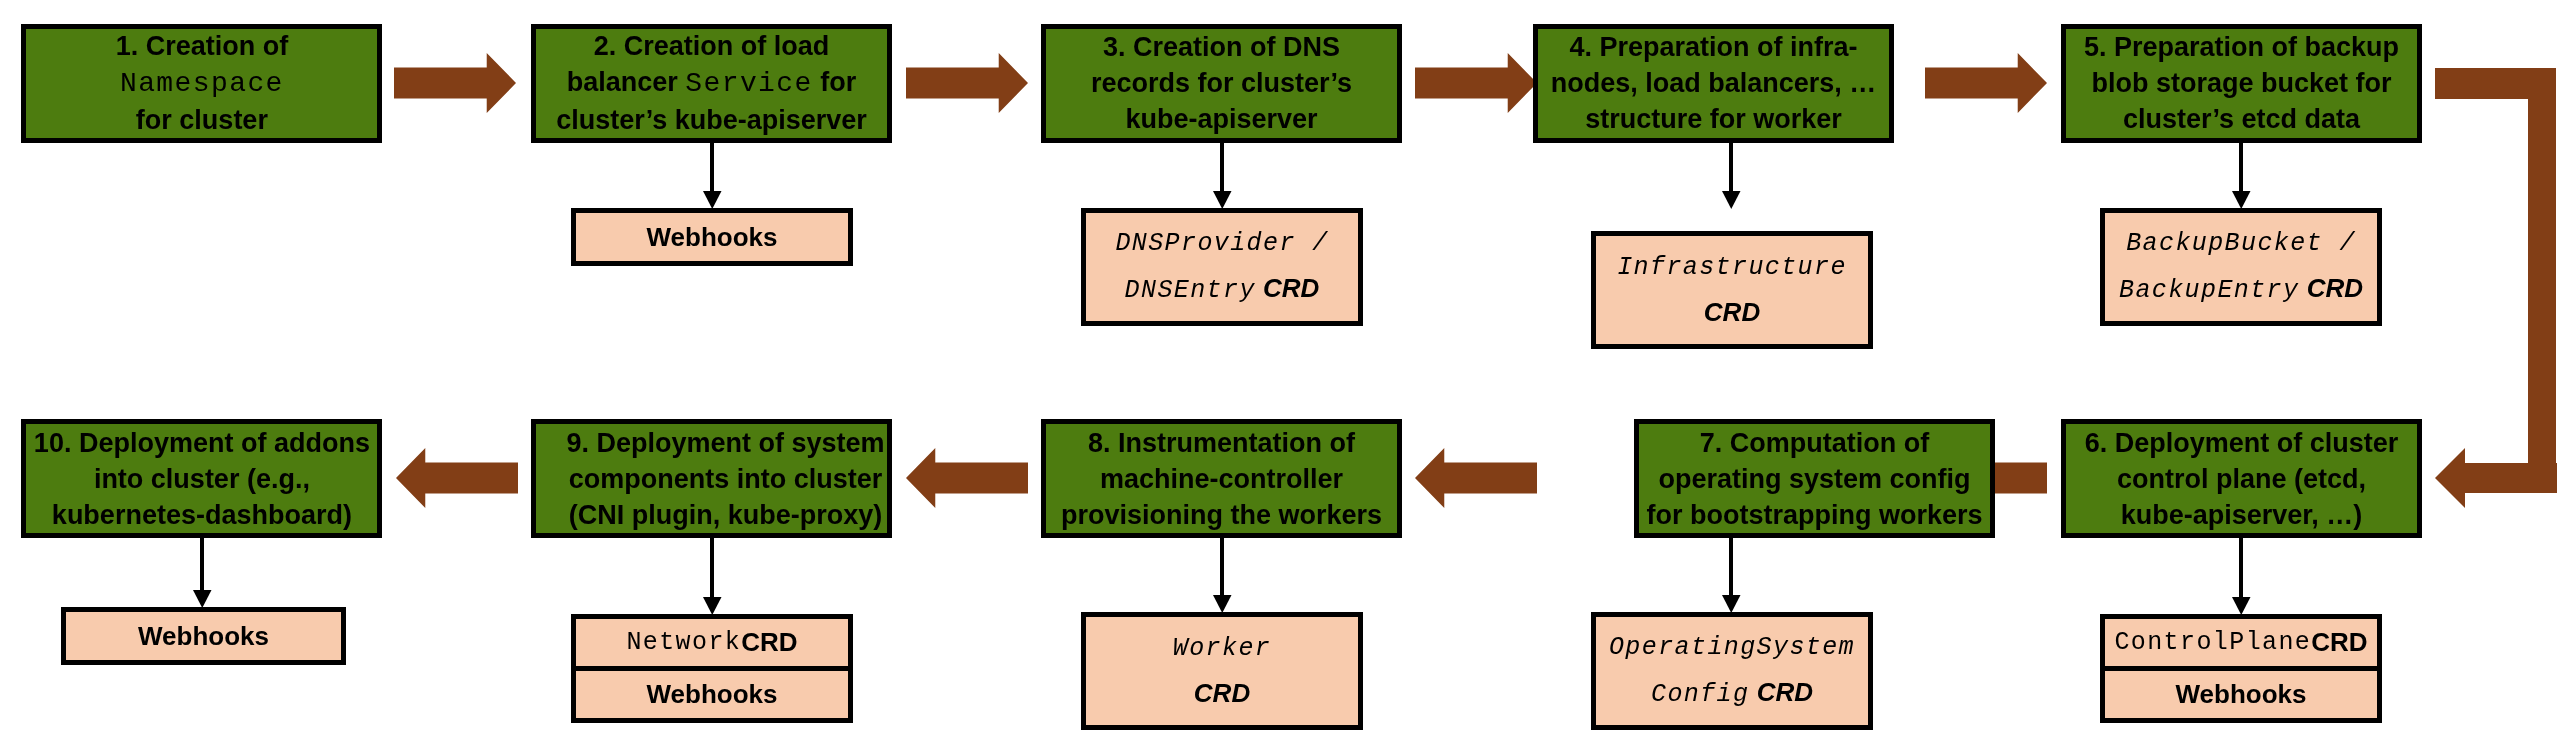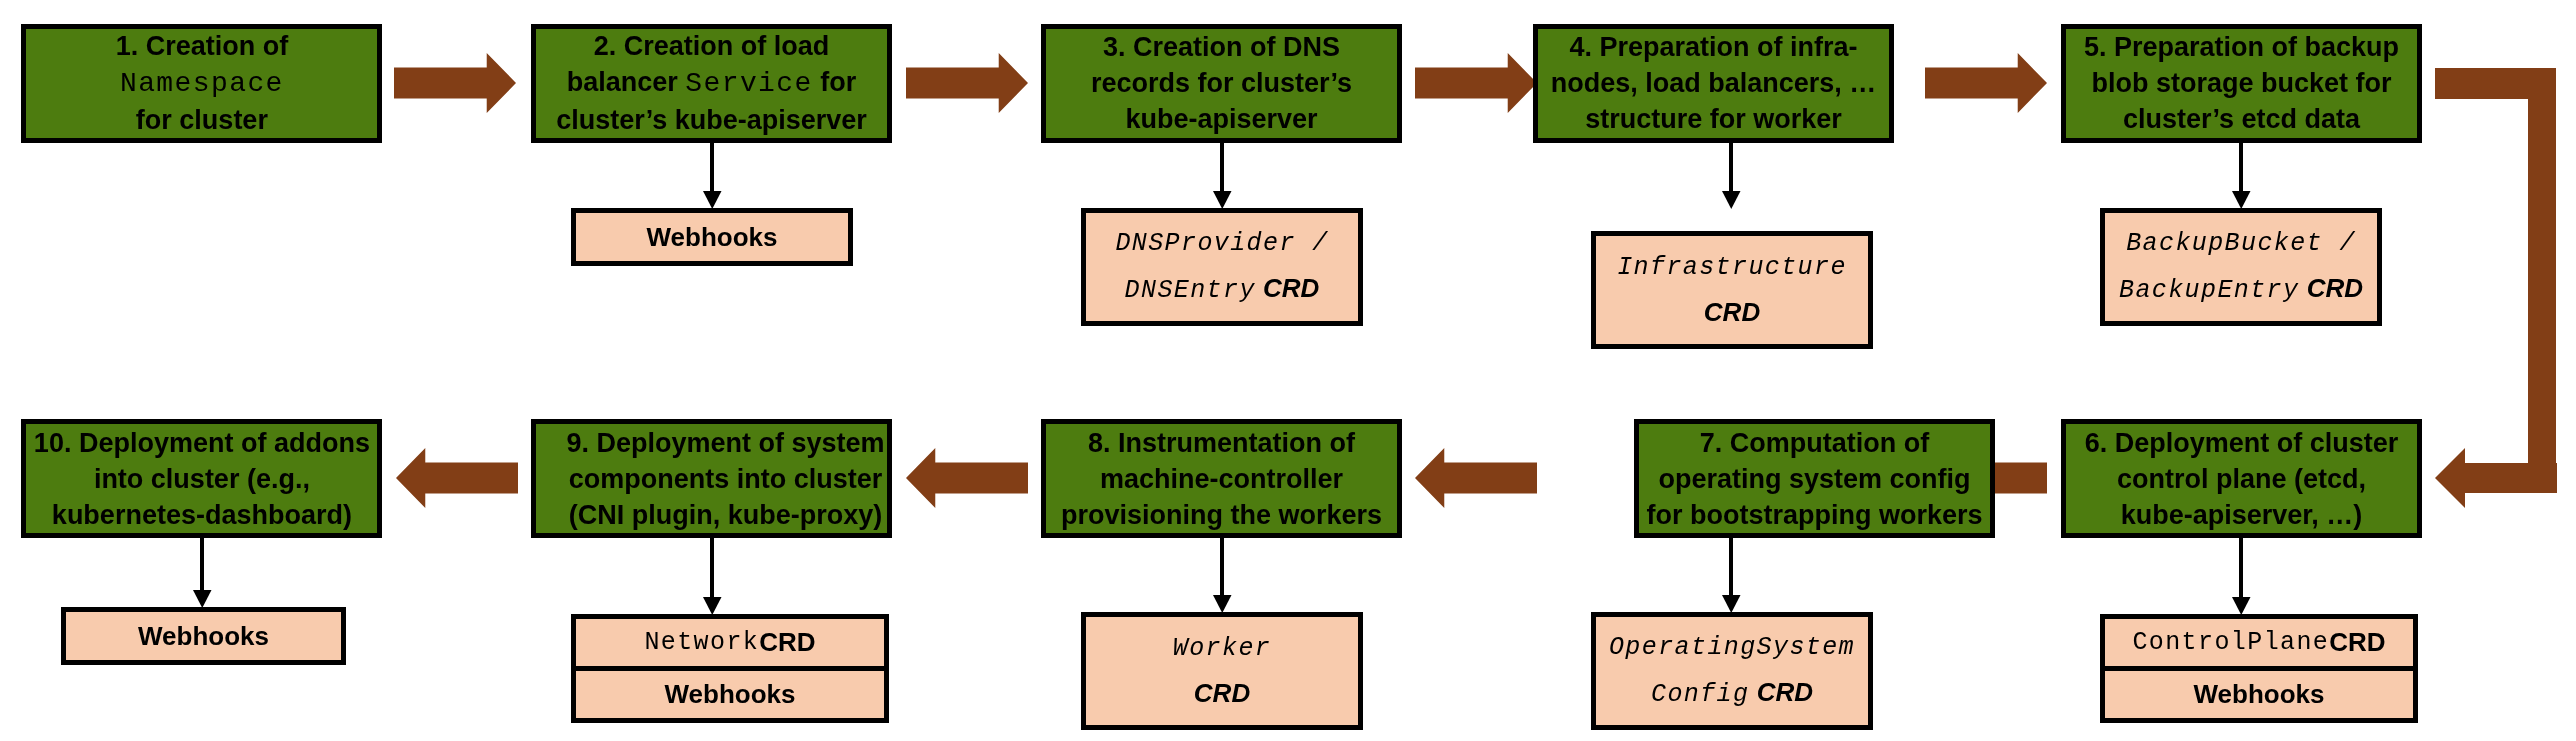--- a/index.html
+++ b/index.html
@@ -48,21 +48,21 @@
   .sub-box .line{white-space:nowrap;}
   .sub-box .label, .sub-box .suffix{
     font-family:"Liberation Sans",sans-serif;
     font-weight:bold;font-size:26px;letter-spacing:0;
   }
   .one-line{height:58px;}
   .two-line{height:118px;font-style:italic;}
   .cell{
     position:absolute;
     box-sizing:border-box;
-    width:318px;height:57px;
+    width:282px;height:57px;
     background:#F8CBAD;border:5px solid #000;
     display:flex;justify-content:center;align-items:center;
     text-align:center;white-space:nowrap;
     font-family:"Liberation Mono","DejaVu Sans Mono",monospace;
     font-size:25px;letter-spacing:1.4px;
   }
   .cell .label, .cell .suffix{
     font-family:"Liberation Sans",sans-serif;
     font-weight:bold;font-size:26px;letter-spacing:0;
   }

